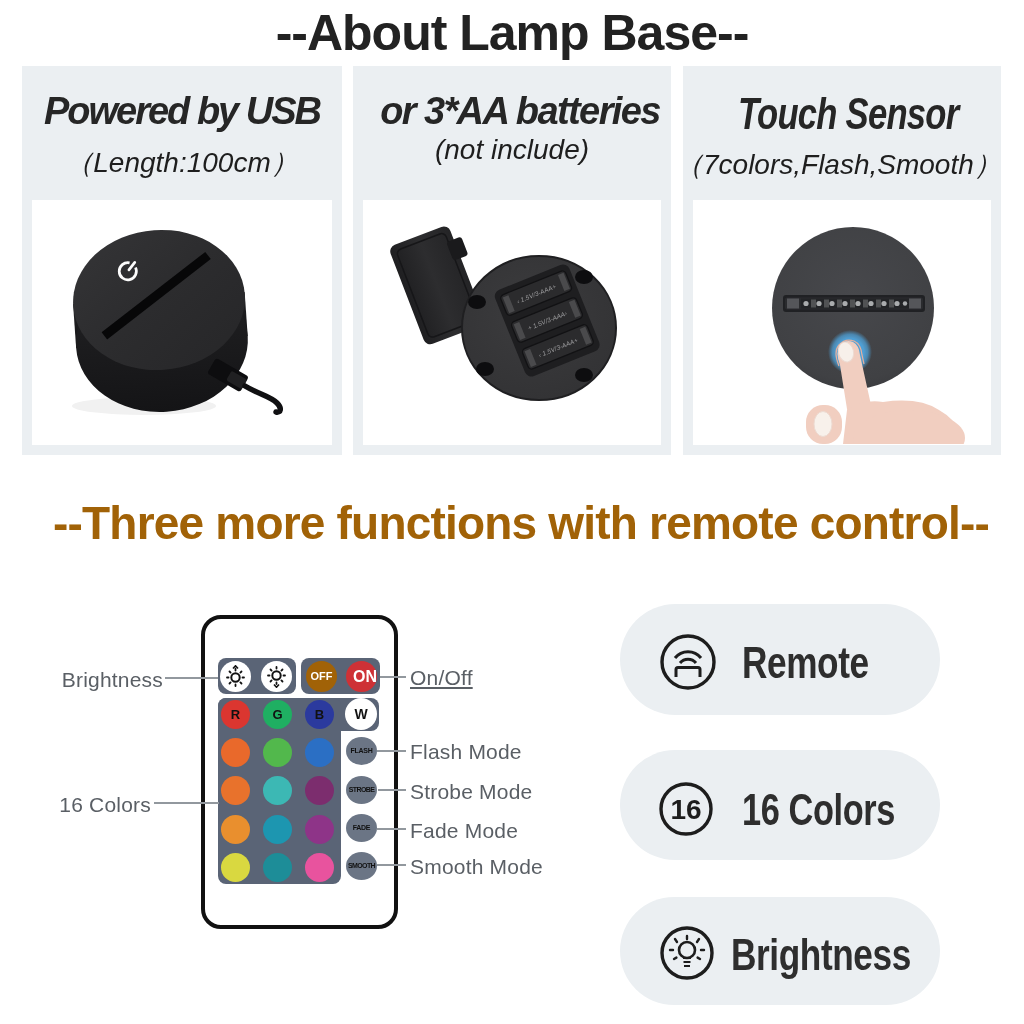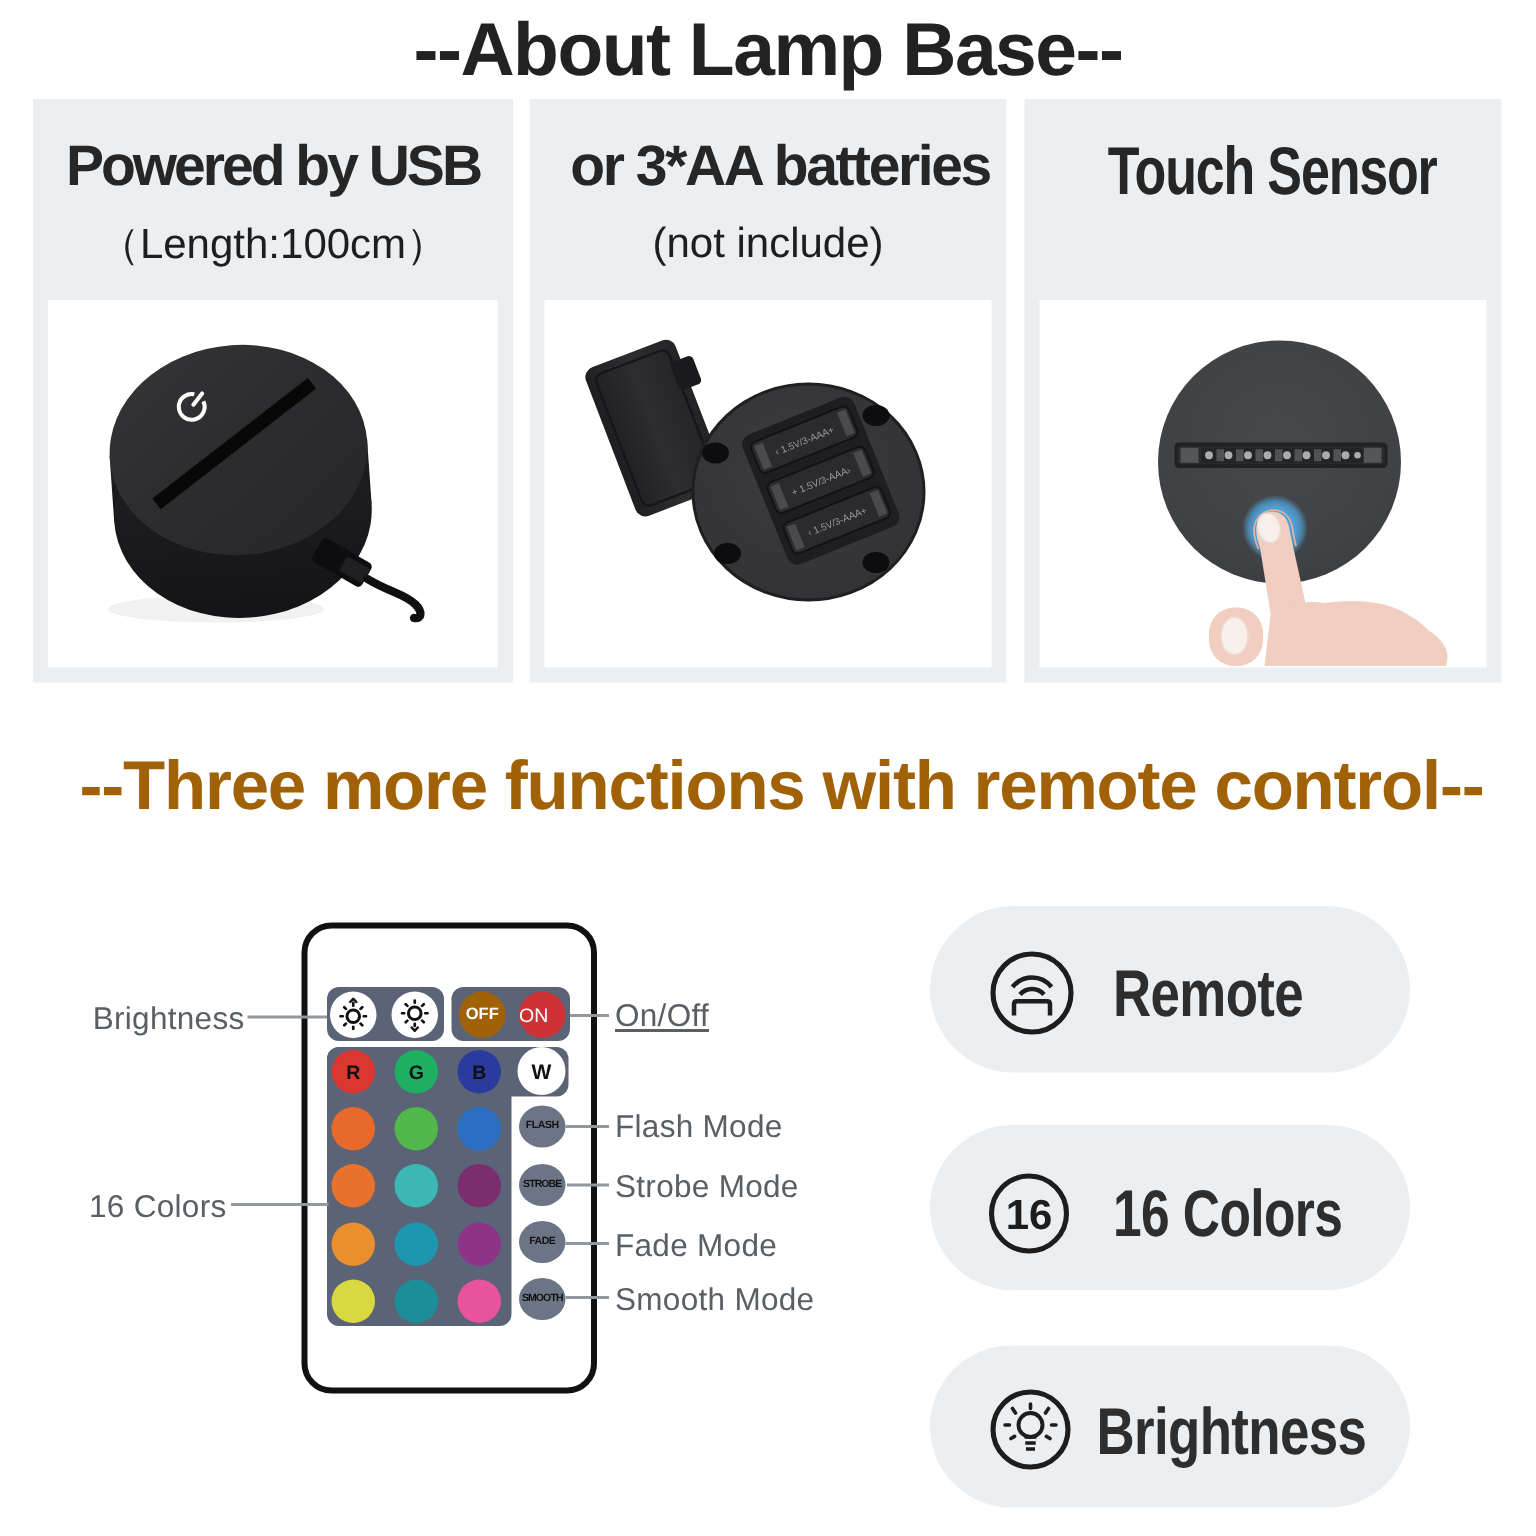--- a/index.html
+++ b/index.html
@@ -1,18 +1,18 @@
 <!DOCTYPE html>
 <html><head>
 <meta charset="utf-8">
 <style>
   html,body{margin:0;padding:0;}
   body{width:1024px;height:1024px;background:#fff;font-family:"Liberation Sans",sans-serif;position:relative;overflow:hidden;}
   .abs{position:absolute;}
-  .panel{position:absolute;background:#ebeff2;top:66px;height:389px;}
+  .panel{position:absolute;background:#ebeff2;top:66px;height:389px;font-style:italic;}
   .photo{position:absolute;background:#fff;left:10px;right:10px;top:134px;bottom:10px;}
   .ptitle{position:absolute;width:100%;text-align:center;font-weight:bold;color:#262626;letter-spacing:-1px;}
   .psub{position:absolute;width:100%;text-align:center;color:#1e1e1e;}
   .lbl{position:absolute;color:#5a5f65;font-size:21px;letter-spacing:0.2px;white-space:nowrap;}
   .line{position:absolute;height:0;border-top:2px solid #92989e;}
   .pill{position:absolute;left:620px;width:320px;background:#ebeff2;border-radius:56px;}
   .pilltxt{position:absolute;color:#2e2e2e;font-weight:bold;white-space:nowrap;letter-spacing:-0.5px;}
   .btn{position:absolute;border-radius:50%;}
 </style>
 </head>
@@ -49,21 +49,21 @@
     <g transform="rotate(30 196 175)">
       <rect x="177" y="166" width="38" height="18" rx="3" fill="#0d0d0f"></rect>
       <rect x="197" y="169.5" width="18" height="11" rx="2" fill="#202022"></rect>
     </g>
     <path d="M 213 186 C 228 195 238 196 245 203 C 250 208 249 213 244 212" fill="none" stroke="#101012" stroke-width="5.5" stroke-linecap="round"></path>
   </svg></div>
 </div>
 
 <div class="panel" style="left:353px;width:318px;">
   <div class="ptitle" style="top:24px;font-size:38px;letter-spacing:-1.6px;text-indent:16px;">or 3*AA batteries</div>
-  <div class="psub" style="top:80px;font-size:28px;">(not include)</div>
+  <div class="psub" style="top:68px;font-size:28px;">(not include)</div>
   <div class="photo" id="photo2"><svg width="298" height="243" viewBox="0 0 298 243">
     <defs>
       <linearGradient id="cov2" x1="0" y1="0" x2="1" y2="0">
         <stop offset="0" stop-color="#1f1f21"></stop>
             <stop offset="0.5" stop-color="#2d2d2f"></stop>
             <stop offset="1" stop-color="#242426"></stop>
       </linearGradient>
       <radialGradient id="disc2" cx="0.45" cy="0.4" r="0.75">
         <stop offset="0" stop-color="#3c3c3e"></stop>
             <stop offset="0.8" stop-color="#333335"></stop>
@@ -104,20 +104,21 @@
         <rect x="151.5" y="140.5" width="6" height="17" fill="#4a4a4c"></rect>
             <rect x="211" y="140.5" width="6" height="17" fill="#4a4a4c"></rect>
         <text x="184" y="152" font-family="Liberation Sans,sans-serif" font-size="6.5" fill="#98989a" text-anchor="middle">‹ 1.5V/3-AAA+</text>
       </g>
     </g>
   </svg></div>
 </div>
 
 <div class="panel" style="left:683px;width:318px;">
   <div class="ptitle" style="top:22px;font-size:45px;text-indent:16px;transform:scaleX(0.77);transform-origin:center;">Touch Sensor</div>
+  <div class="psub" style="top:80px;font-size:28px;text-indent:-8px;">（7colors,Flash,Smooth）</div>
   <div class="photo" id="photo3"><svg width="298" height="244" viewBox="0 0 298 244">
     <defs>
       <radialGradient id="disc3" cx="0.5" cy="0.42" r="0.7">
         <stop offset="0" stop-color="#47484c"></stop>
             <stop offset="0.75" stop-color="#404144"></stop>
             <stop offset="1" stop-color="#353639"></stop>
       </radialGradient>
       <radialGradient id="glow3" cx="0.5" cy="0.5" r="0.5">
         <stop offset="0" stop-color="#8ec8ec"></stop>
             <stop offset="0.55" stop-color="#57a7dc"></stop>
@@ -179,21 +180,21 @@
 
 <div class="abs" style="left:301px;top:658px;width:79px;height:36px;background:#5a6476;border-radius:8px;"></div>
 
 <div class="abs" style="left:218px;top:698px;width:161px;height:33px;background:#5a6476;border-radius:8px;"></div>
 <div class="abs" style="left:218px;top:698px;width:123px;height:186px;background:#5a6476;border-radius:8px;"></div>
 
 <div class="btn" style="left:220px;top:661px;width:31px;height:31px;background:#fff;"></div>
 <div class="btn" style="left:261px;top:661px;width:31px;height:31px;background:#fff;"></div>
 
 <div class="btn" style="left:306px;top:661px;width:31px;height:31px;background:#a16207;color:#fff;font-size:11px;font-weight:bold;text-align:center;line-height:31px;">OFF</div>
-<div class="btn" style="left:346px;top:661px;width:31px;height:31px;background:#ce3136;color:#fff;font-size:13px;font-weight:normal;text-align:left;line-height:31px;">ON</div>
+<div class="btn" style="left:346px;top:661px;width:31px;height:31px;background:#ce3136;color:#fff;font-size:16px;font-weight:bold;text-align:right;line-height:31px;">ON</div>
 
 <div class="btn" style="left:221px;top:700px;width:29px;height:29px;background:#db3630;color:#111;font-size:13px;font-weight:bold;text-align:center;line-height:29px;">R</div>
 <div class="btn" style="left:263px;top:700px;width:29px;height:29px;background:#1faf62;color:#111;font-size:13px;font-weight:bold;text-align:center;line-height:29px;">G</div>
 <div class="btn" style="left:305px;top:700px;width:29px;height:29px;background:#2b3a9e;color:#111;font-size:13px;font-weight:bold;text-align:center;line-height:29px;">B</div>
 <div class="btn" style="left:345px;top:698px;width:32px;height:32px;background:#fff;color:#111;font-size:14px;font-weight:bold;text-align:center;line-height:32px;">W</div>
 
 <div class="btn" style="left:221px;top:738px;width:29px;height:29px;background:#e9692b;"></div>
 <div class="btn" style="left:263px;top:738px;width:29px;height:29px;background:#52b84c;"></div>
 <div class="btn" style="left:305px;top:738px;width:29px;height:29px;background:#2b6fc4;"></div>
 

